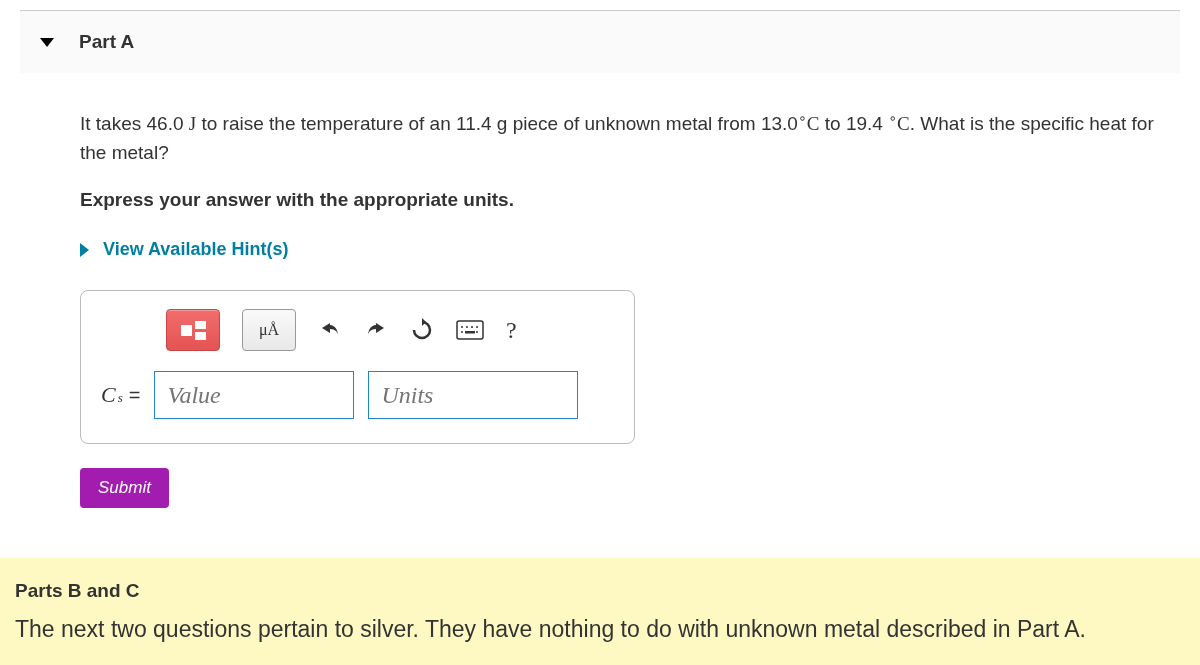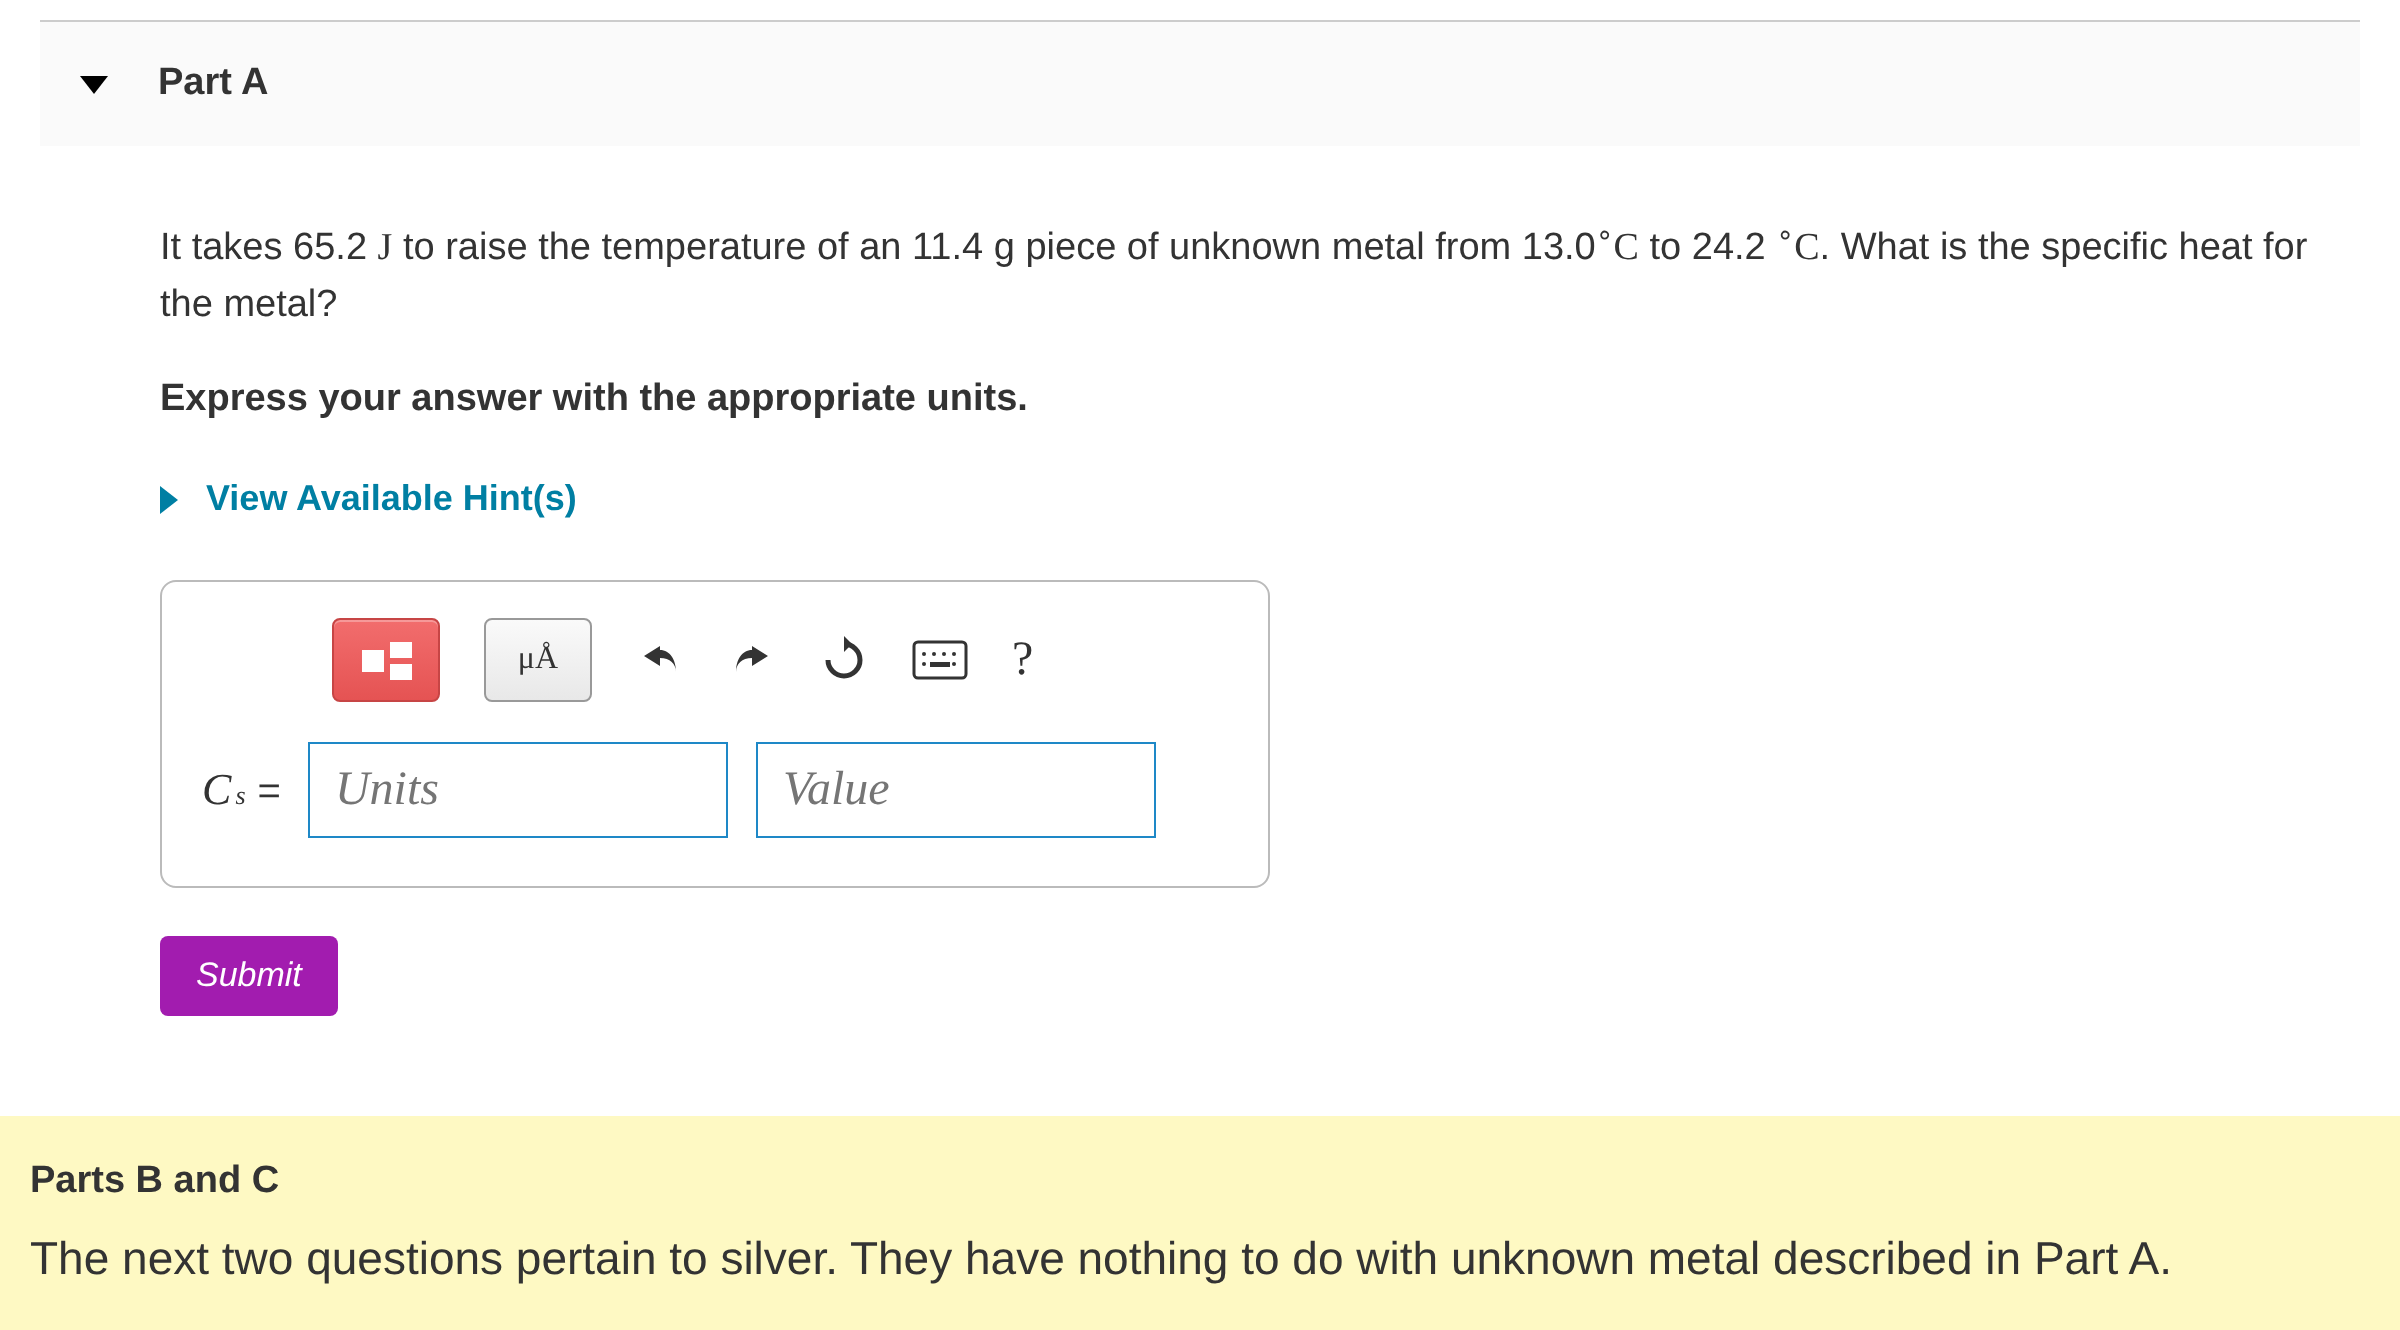--- a/index.html
+++ b/index.html
@@ -178,21 +178,21 @@
 <div class="container">
   <div class="top-border"></div>
 
   <div class="part-header">
     <div class="caret-down"></div>
     <div class="part-label">Part A</div>
   </div>
 
   <div class="part-body">
     <p class="question-text">
-      <span>It takes 65.2 </span><span class="serif-var">J</span><span> to raise the temperature of an 11.4 g piece of unknown metal from 13.0</span><span class="sup-deg">∘</span><span class="serif-var">C</span><span> to 24.2 </span><span class="sup-deg">∘</span><span class="serif-var">C</span><span>. What is the specific heat for the metal?</span>
+      <span>It takes 46.0 </span><span class="serif-var">J</span><span> to raise the temperature of an 11.4 g piece of unknown metal from 13.0</span><span class="sup-deg">∘</span><span class="serif-var">C</span><span> to 19.4 </span><span class="sup-deg">∘</span><span class="serif-var">C</span><span>. What is the specific heat for the metal?</span>
     </p>
 
     <p class="instruction">Express your answer with the appropriate units.</p>
 
     <div class="hint-toggle">
       <div class="caret-right"></div>
       <span>View Available Hint(s)</span>
     </div>
 
     <div class="answer-panel">
@@ -239,22 +239,22 @@
           <span>?</span>
         </div>
       </div>
 
       <div class="input-row">
         <span class="var-label">
           <span>C</span>
             <sub>s</sub>
             <span class="eq">=</span>
         </span>
+        <input class="text-input value-input" placeholder="Value" style="">
         <input class="text-input units-input" placeholder="Units" style="">
-        <input class="text-input value-input" placeholder="Value" style="">
       </div>
     </div>
 
     <button class="submit-btn">Submit</button>
   </div>
 
   <div class="parts-bc">
     <div class="parts-bc-title">Parts B and C</div>
     <div class="parts-bc-text">The next two questions pertain to silver. They have nothing to do with unknown metal described in Part A.</div>
   </div>

